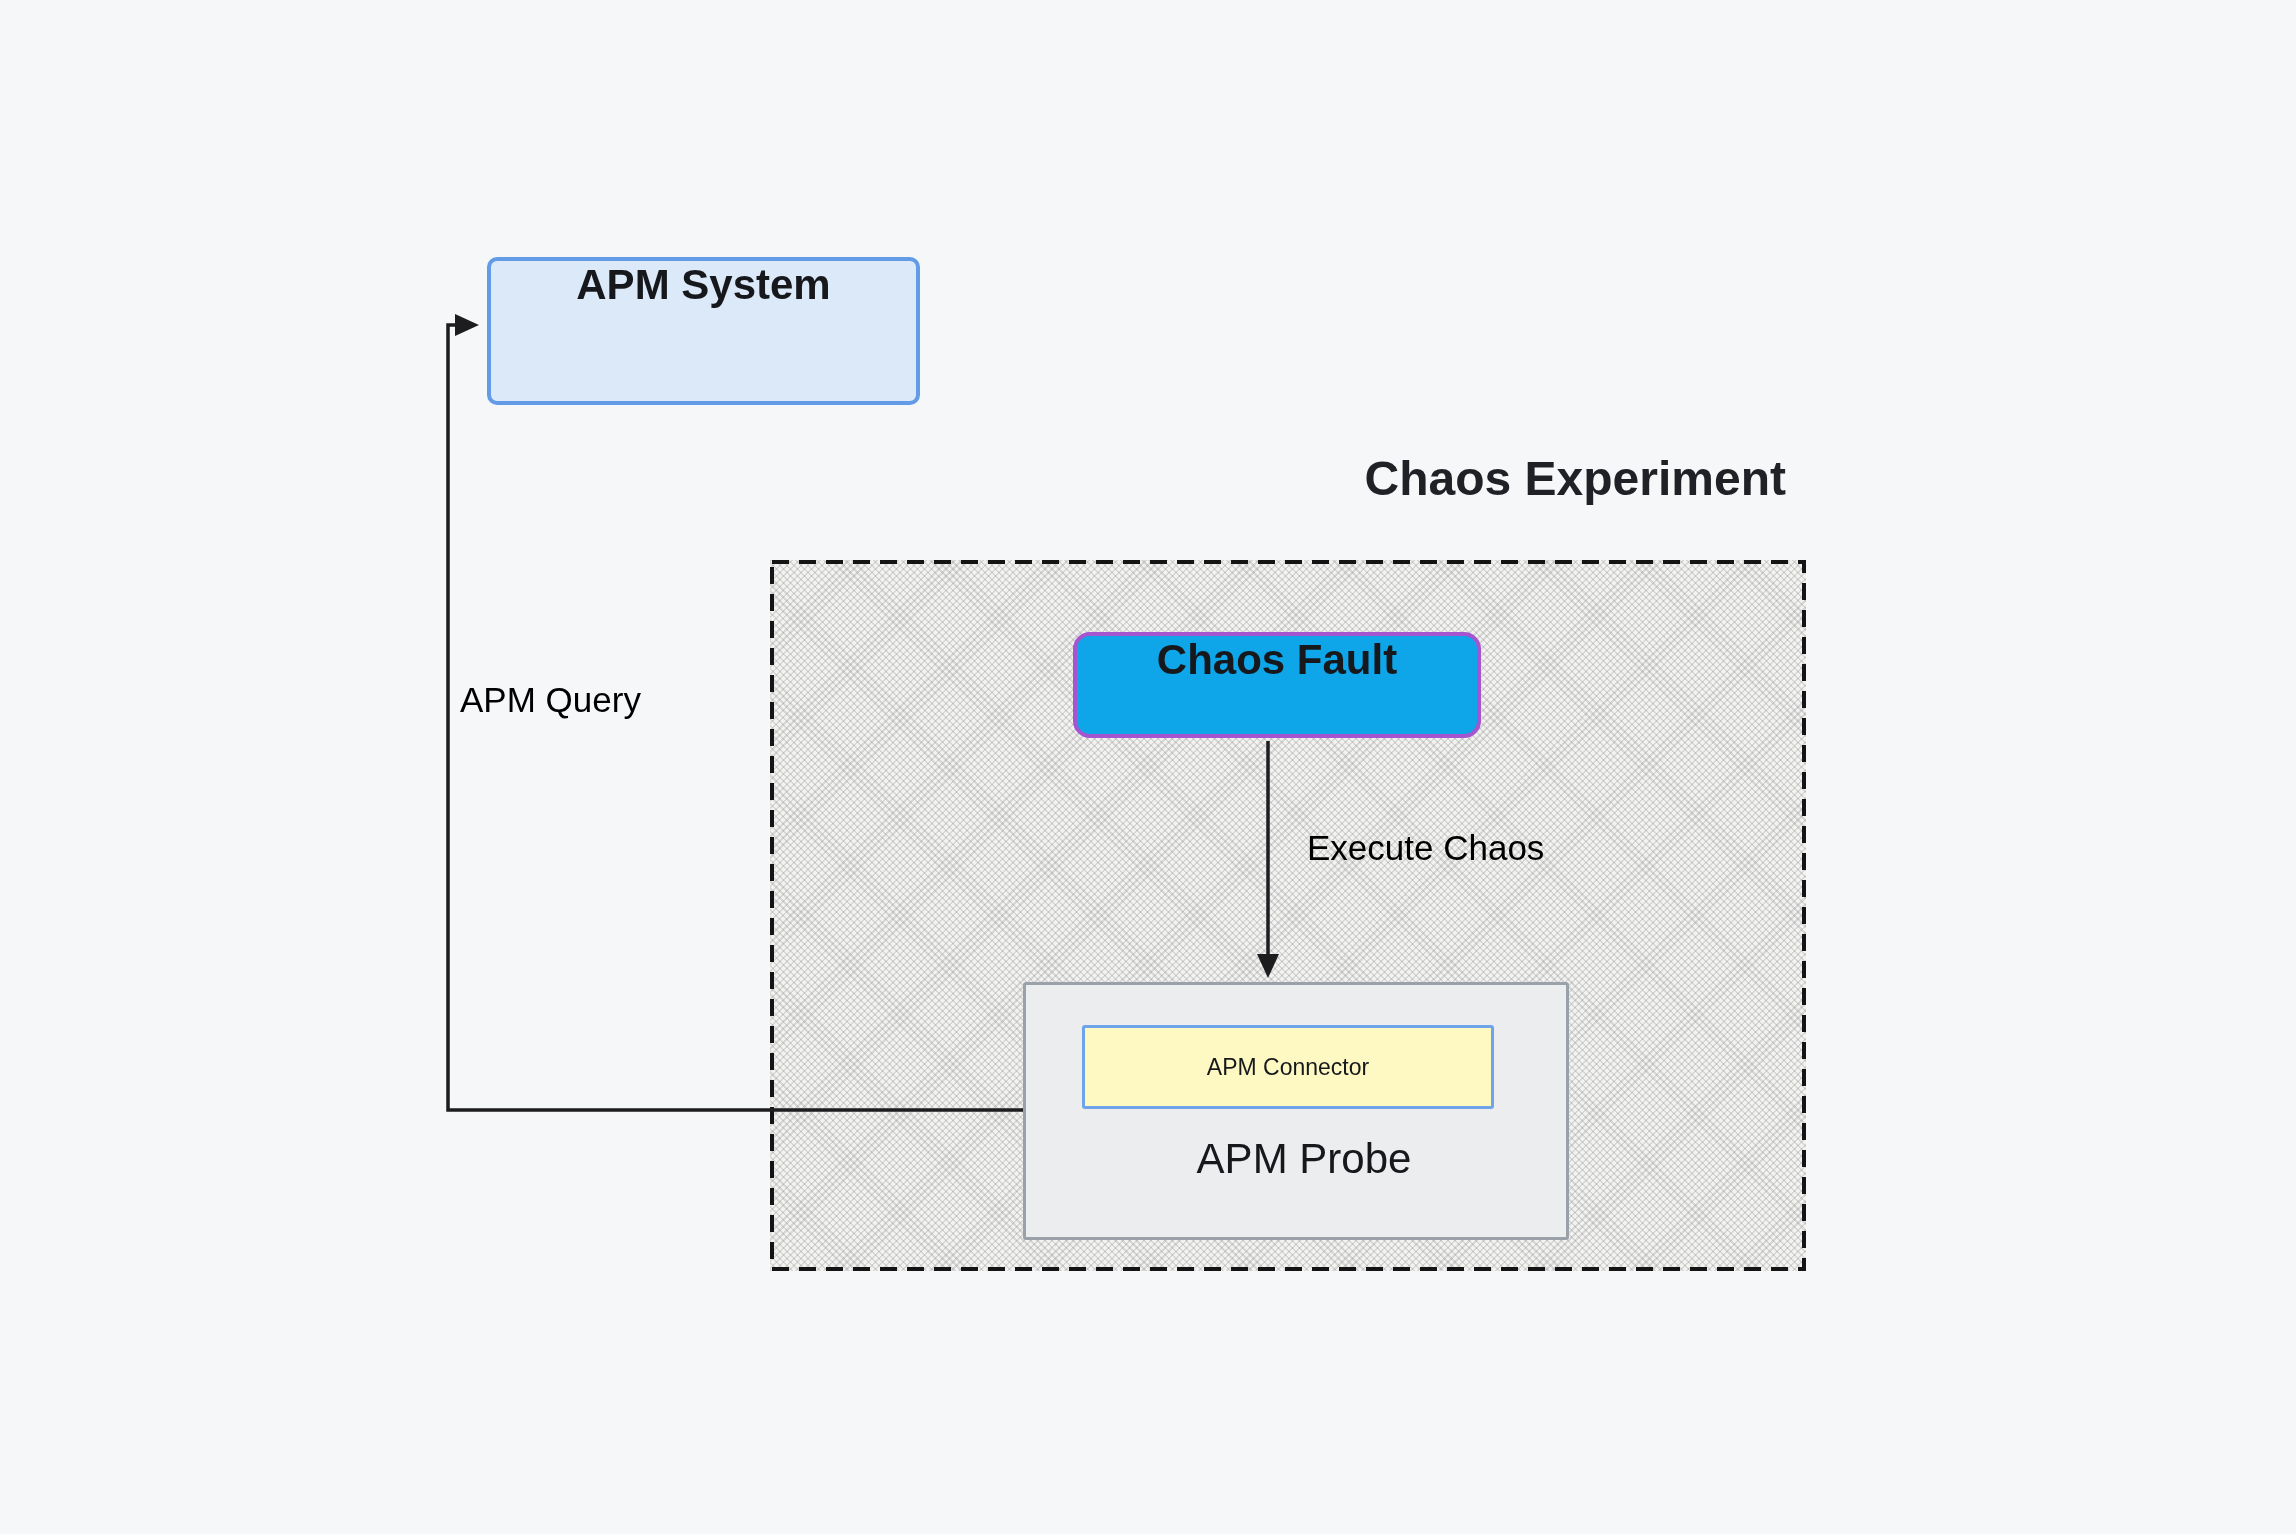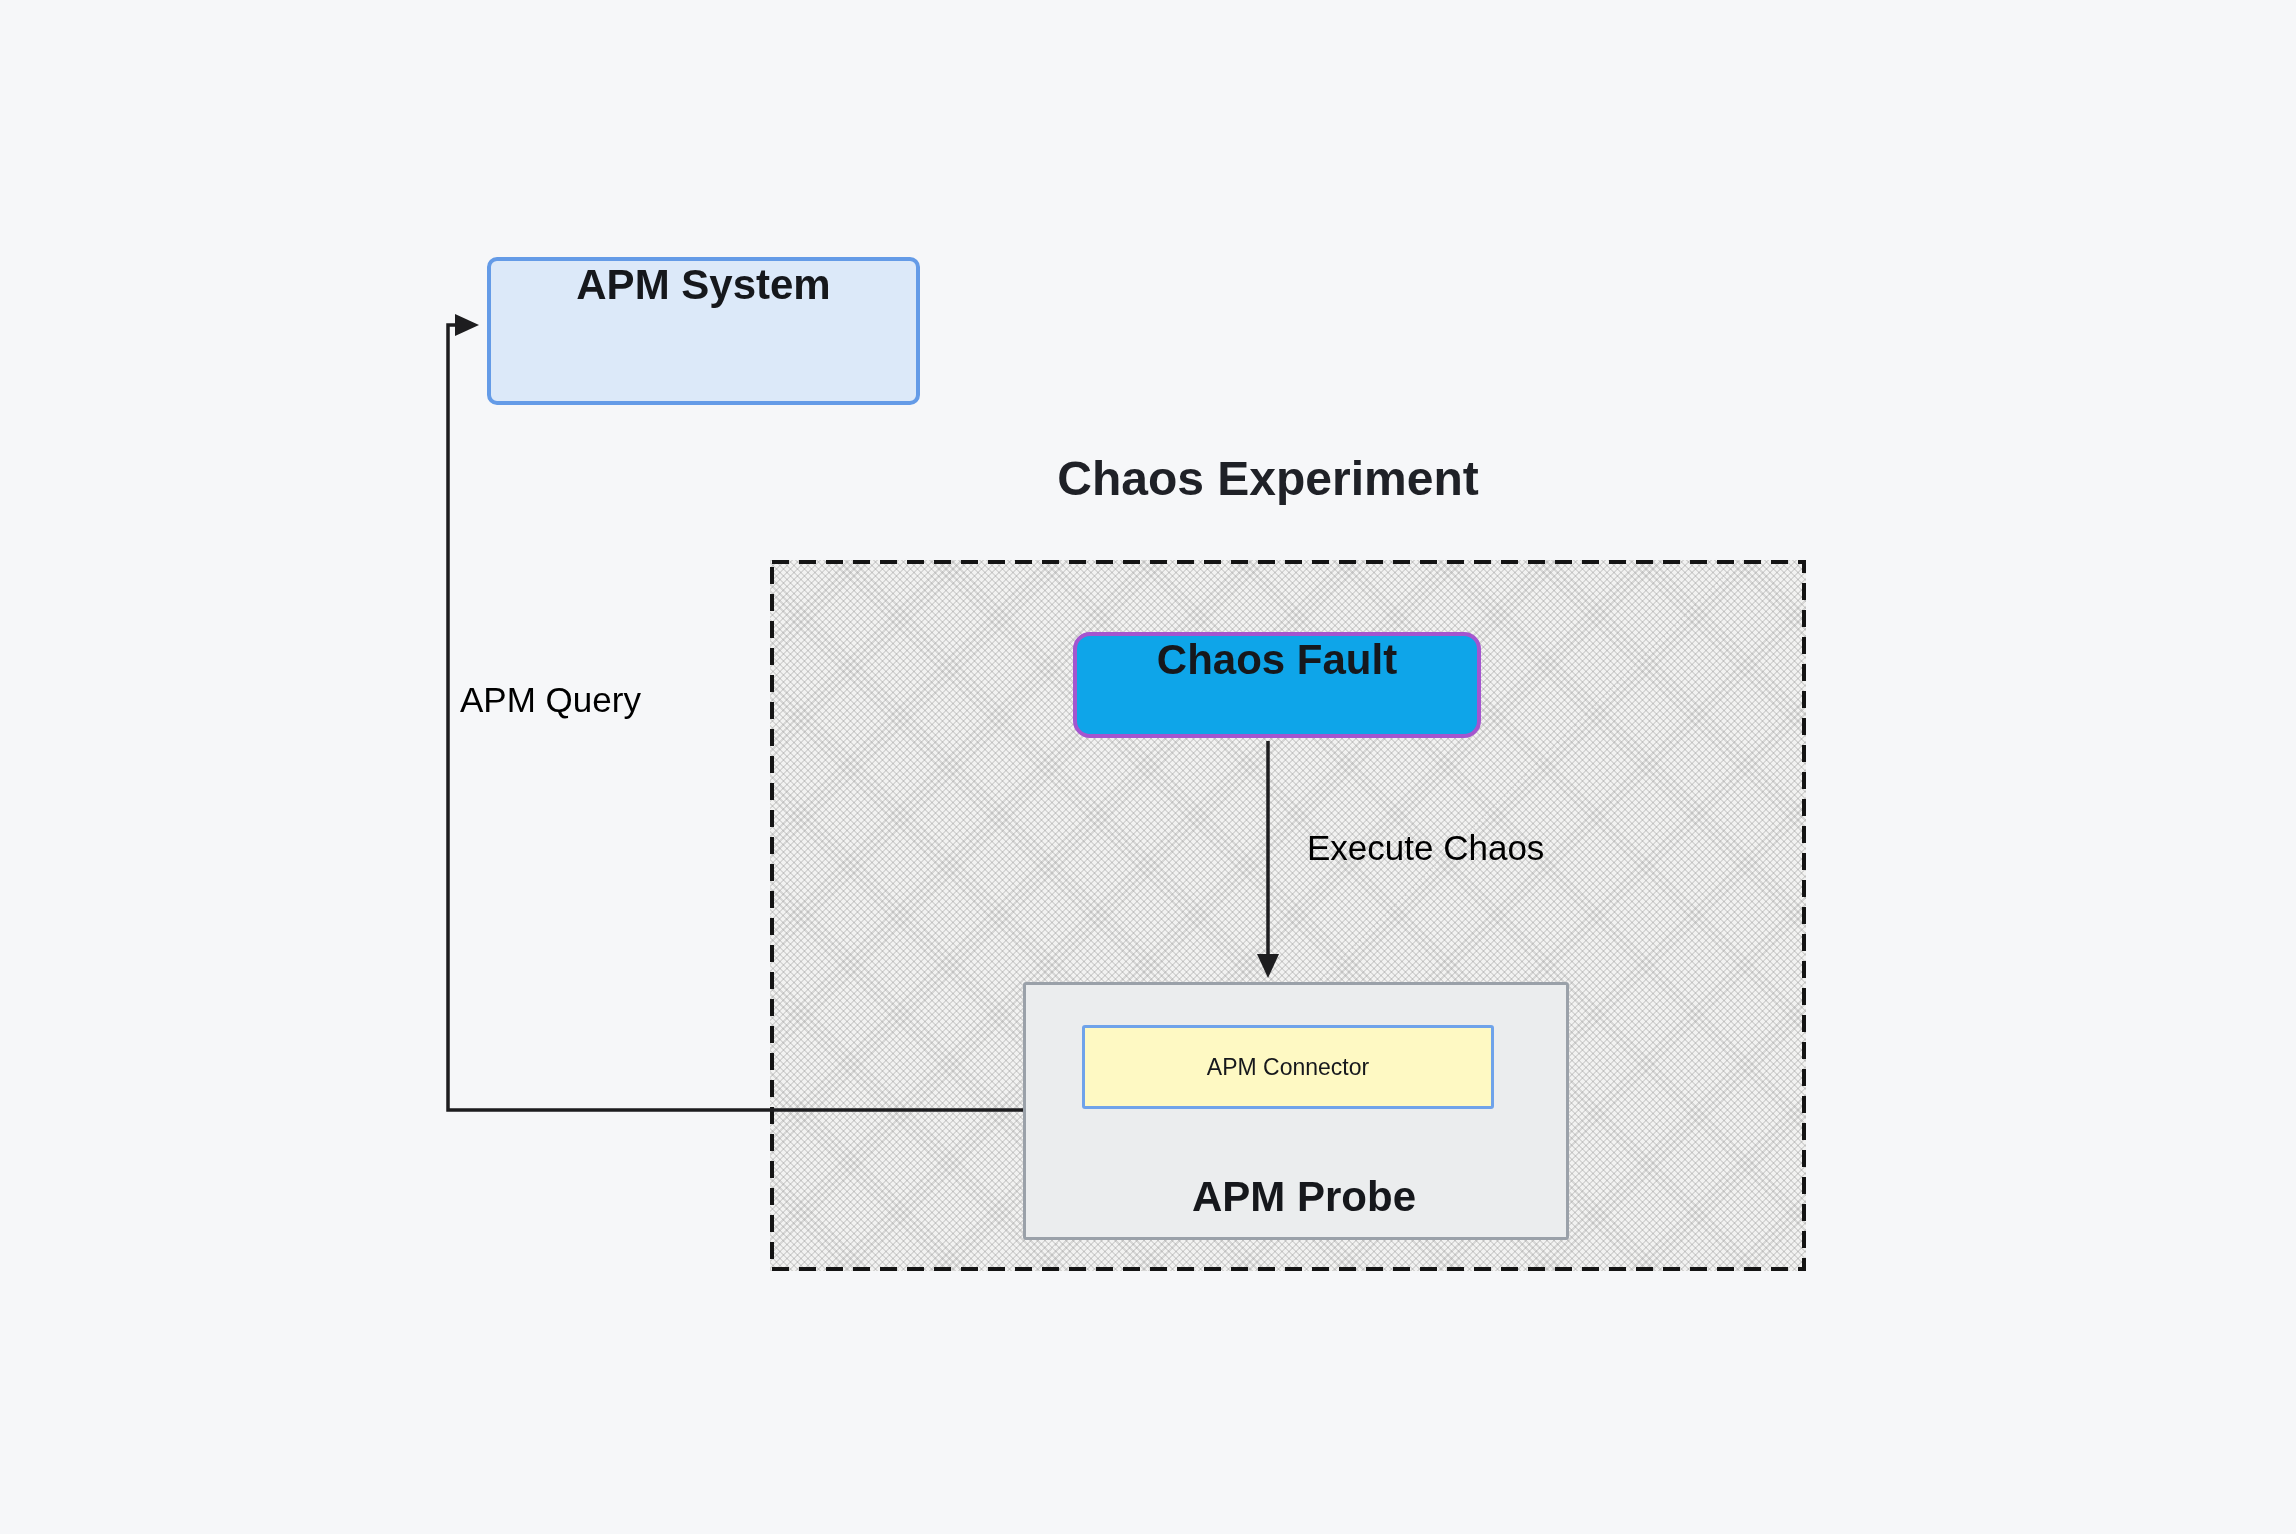--- a/index.html
+++ b/index.html
@@ -22,21 +22,21 @@
     left: 770px; top: 560px; width: 1036px; height: 711px;
     background-color: #f2f2f1;
     background-image:
       repeating-linear-gradient(45deg,  rgba(120,120,120,0.22) 0px, rgba(120,120,120,0.22) 1.6px, transparent 1.6px, transparent 5px),
       repeating-linear-gradient(135deg, rgba(120,120,120,0.22) 0px, rgba(120,120,120,0.22) 1.6px, transparent 1.6px, transparent 5px);
   }
 
   
   .diagram-title {
     left: 750px; top: 452px; width: 1036px;
-    text-align: center;
+    text-align: right;
     font-size: 48px; font-weight: 600; line-height: 54px;
     color: #1f2127;
   }
 
   
   .node {
     display: flex; align-items: flex-start; justify-content: center;
     font-size: 42px; font-weight: 600;
     color: #16181c;
   }
@@ -55,21 +55,21 @@
   .node-apm-connector {
     position: absolute; box-sizing: border-box;
     left: 56px; top: 40px; width: 412px; height: 84px;
     background: #fef9c3; border: 3px solid #6fa3ea; border-radius: 3px;
     display: flex; align-items: center; justify-content: center;
     font-size: 23px; font-weight: 500; color: #16181c;
   }
   .probe-label {
     position: absolute; left: 16px; right: 0; top: 150px;
     text-align: center;
-    font-size: 42px; font-weight: 700; color: #16181c; margin-top: 38px;
+    font-size: 42px; font-weight: 400; color: #16181c;
   }
 
   
   .edge-label {
     font-size: 35px; font-weight: 500; line-height: 48px;
     color: #000000; white-space: nowrap; text-align: right;
   }
   .label-apm-query { left: 460px; top: 676px; }
   .label-execute-probe { left: 1307px; top: 824px; }
 

